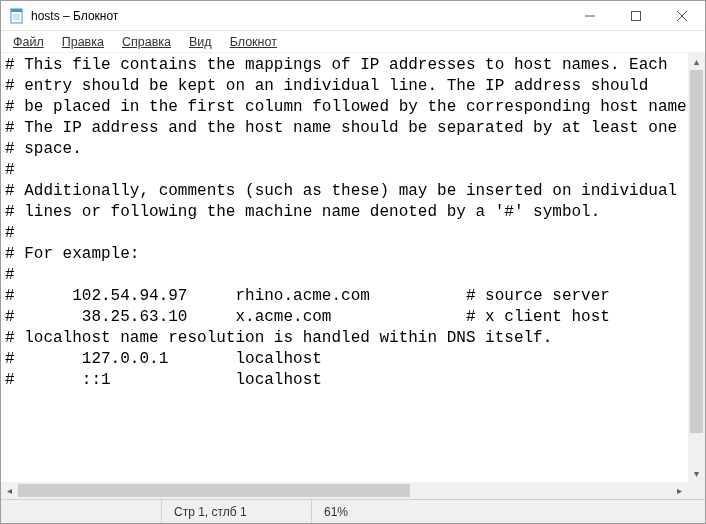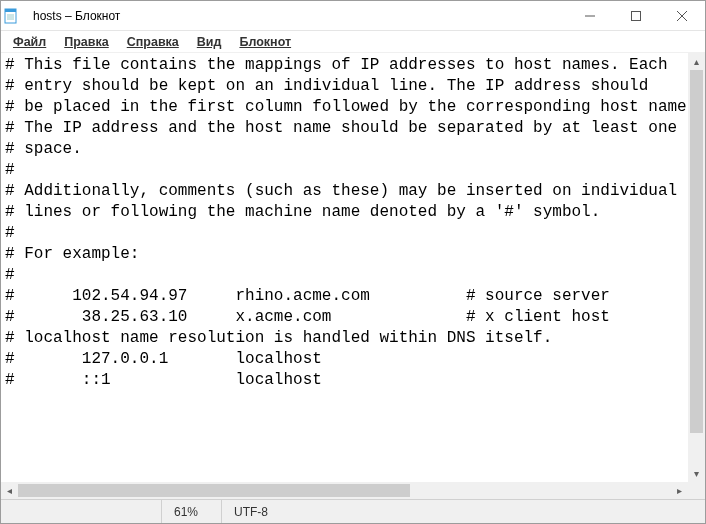--- a/index.html
+++ b/index.html
@@ -18,22 +18,22 @@
   }
   .titlebar {
     height: 30px;
     background: #ffffff;
     display: flex; align-items: center;
     justify-content: space-between;
     border-bottom: 1px solid #e5e5e5;
   }
   .titlebar-left {
     display: flex; align-items: center;
-    gap: 14px;
-    padding-left: 2px;
+    gap: 6px;
+    padding-left: 8px;
   }
   .titlebar-title {
     font-size: 12px;
     color: #000;
   }
   .winctrls {
     display: flex;
   }
   .winbtn {
     width: 46px; height: 30px;
@@ -45,21 +45,20 @@
     display: flex;
     align-items: center;
     padding: 0 4px;
     gap: 2px;
     font-size: 12.5px;
     color: #333;
     border-bottom: 1px solid #f0f0f0;
   }
   .menuitem {
     padding: 2px 8px;
-    font-weight: bold;
   }
   .menuitem .ul { text-decoration: underline; }
   .editor-wrap {
     flex: 1 1 auto;
     position: relative;
     overflow: hidden;
   }
   .editor {
     position: absolute;
     inset: 0 0 17px 0;
@@ -212,17 +211,17 @@
       <div class="track">
         <div class="thumb"></div>
       </div>
       <div class="arrow">▸</div>
     </div>
     <div class="vscroll-corner"></div>
   </div>
 
   <div class="statusbar">
     <div class="cell spacer"></div>
+    <div class="cell" style="flex:0 0 150px">Стр 1, стлб 1</div>
     <div class="cell" style="flex:0 0 60px">61%</div>
-    <div class="cell" style="flex:1">UTF-8</div>
   </div>
 
 </div>
 
 </body></html>

